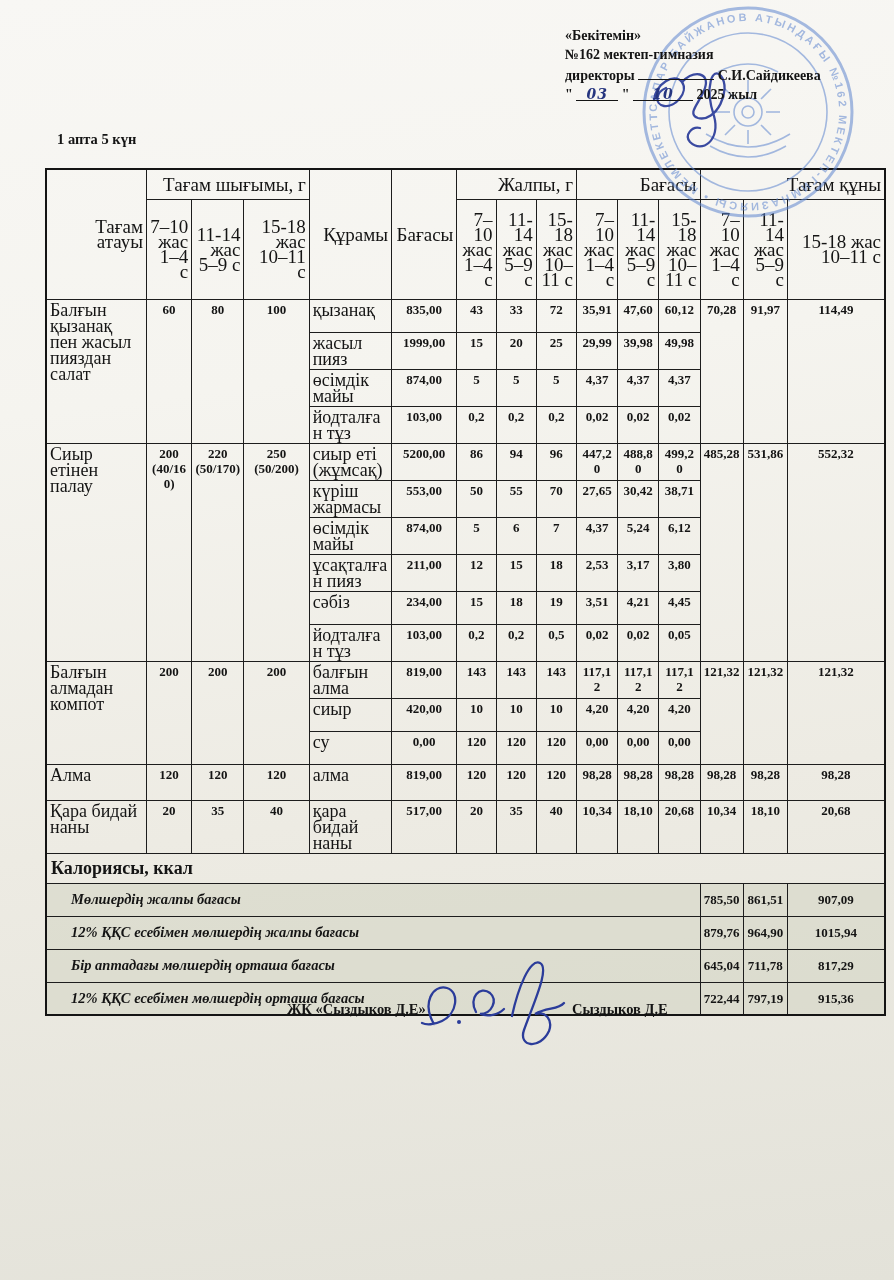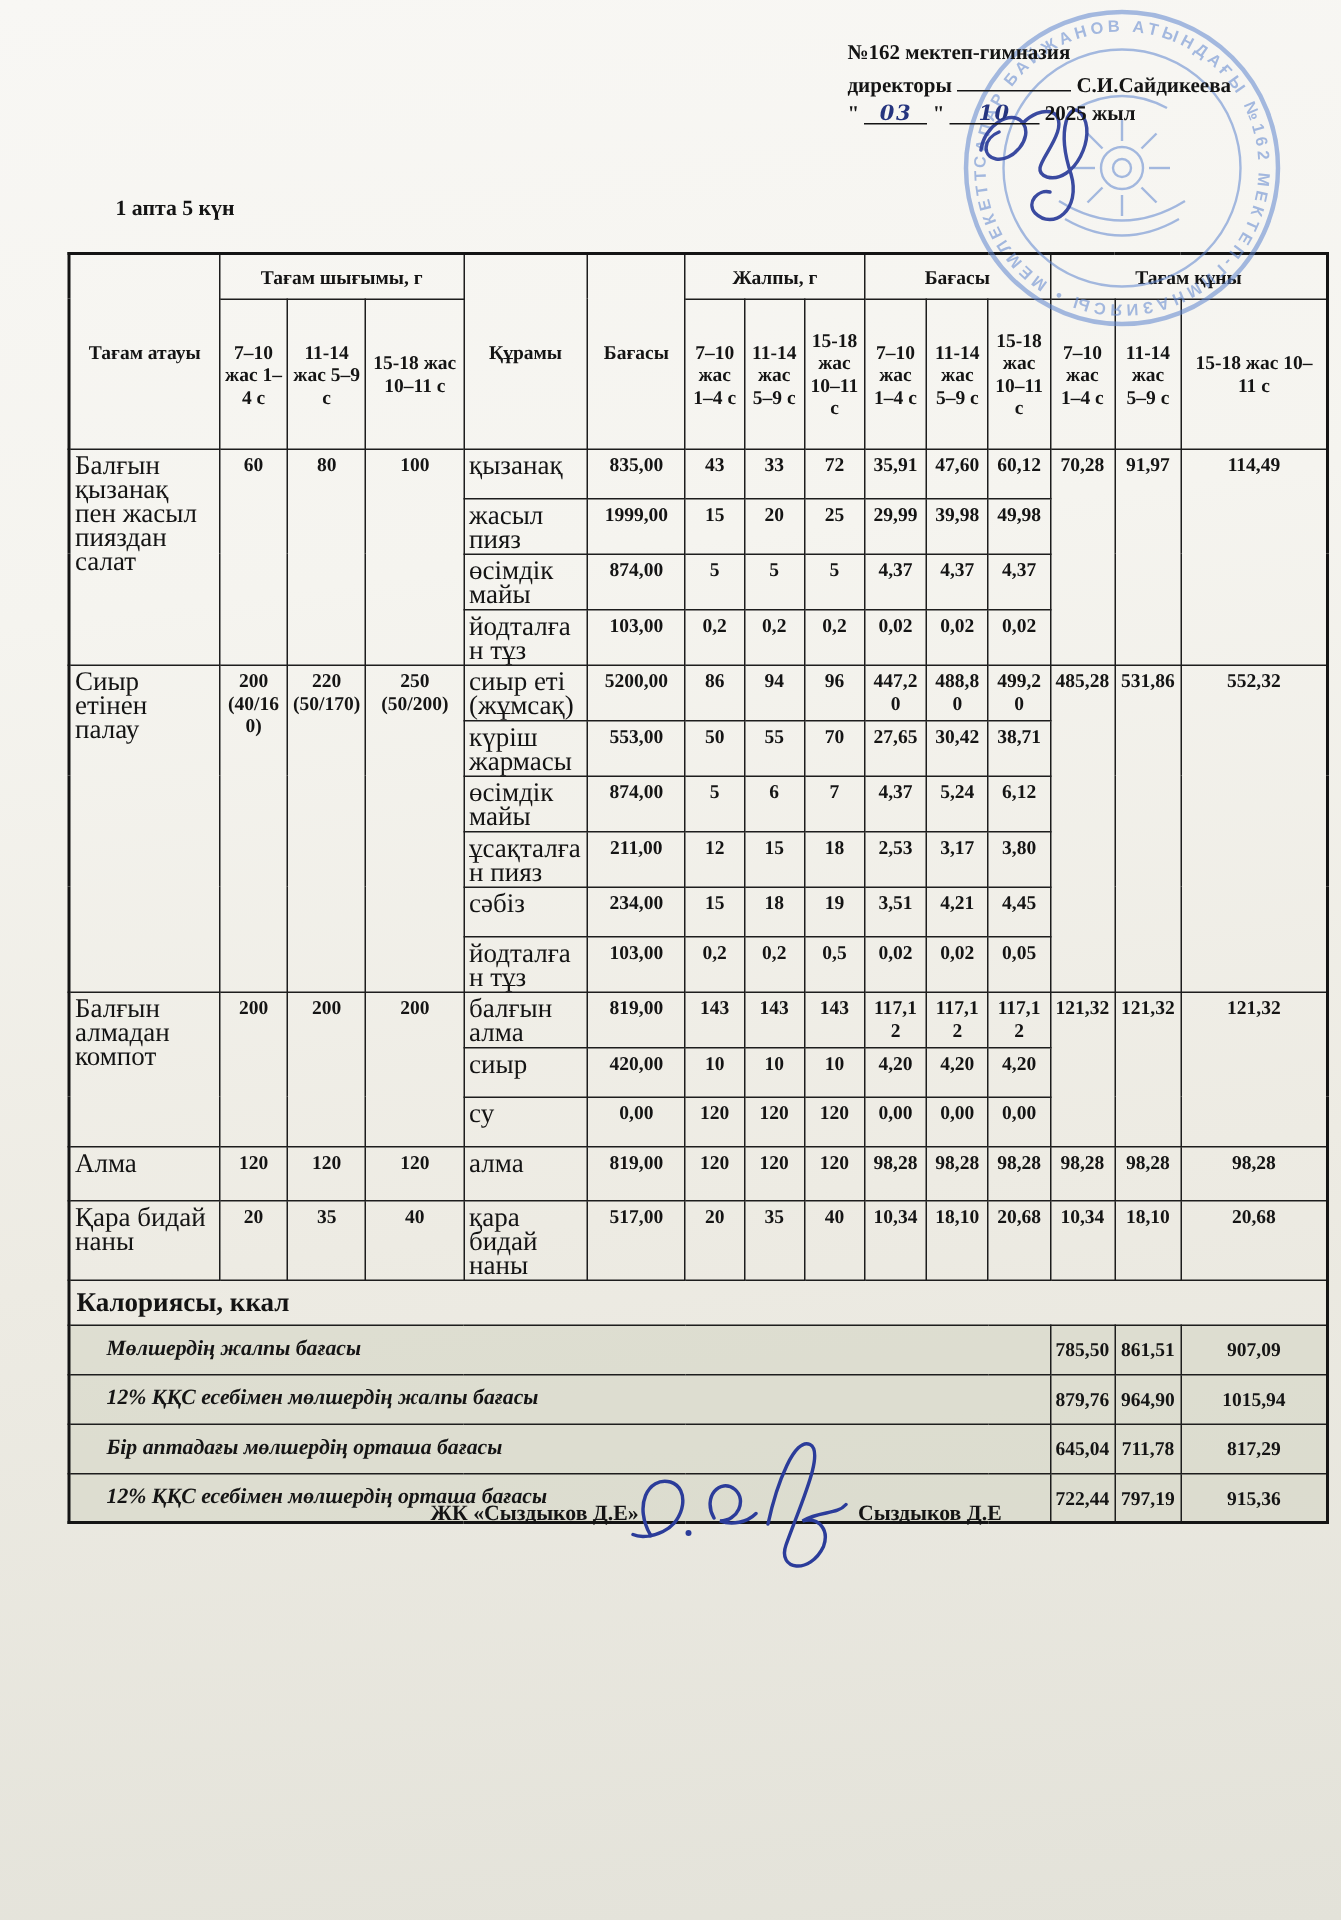--- a/index.html
+++ b/index.html
@@ -3,32 +3,32 @@
 <meta charset="utf-8">
 <style>
   html,body{margin:0;padding:0;background:#9b9a93;}
   .page{position:relative;width:894px;height:1280px;margin:0 auto;overflow:hidden;
         background:linear-gradient(173deg,#f8f7f4 0%,#f5f4ef 30%,#edebe3 62%,#e3e2d9 100%);
         font-family:"Liberation Serif", serif;color:#141414;}
   
   .approval{position:absolute;left:565px;top:26px;font-weight:bold;font-size:14px;line-height:19px;z-index:6;}
   .blank{display:inline-block;border-bottom:1.6px solid #141414;text-align:center;height:15px;}
   .hand{font-family:"DejaVu Serif",serif;font-style:italic;color:#26357f;font-weight:600;letter-spacing:1px;}
-  .week{position:absolute;left:57px;top:131px;font-weight:bold;font-size:14.5px;z-index:2;margin-left:20px;}
+  .week{position:absolute;left:57px;top:131px;font-weight:bold;font-size:14.5px;z-index:2;}
   
   .stamp{position:absolute;left:626px;top:-16px;opacity:.55;z-index:4;}
   .stamp text{fill:var(--stamp,#5f86cf);font-family:"Liberation Sans",sans-serif;font-weight:bold;}
   .dsig{position:absolute;left:642px;top:56px;z-index:5;opacity:.92;}
   .fsig{position:absolute;left:404px;top:950px;z-index:3;}
   .sigpath{fill:none;stroke:var(--ink,#2b3c9a);stroke-width:2.3;stroke-linecap:round;}
   
   table.menu{position:absolute;left:45px;top:168px;width:841px;border-collapse:collapse;
              table-layout:fixed;font-size:13px;z-index:2;background:transparent;border:2px solid #141414;}
   .menu th,.menu td{border:1px solid #1d1d1d;padding:2px 3px;vertical-align:top;word-wrap:break-word;}
-  .menu th{font-weight:bold;text-align:center;vertical-align:middle;font-size:13px;line-height:15px;}
+  .menu th{font-weight:normal;text-align:right;vertical-align:middle;font-size:19px;line-height:15px;}
   .menu td.num{font-weight:bold;text-align:center;line-height:15px;}
   .menu td.dish,.menu td.ing{font-size:18px;line-height:16px;}
   .menu tr.cal td{font-weight:bold;font-size:18px;padding:4px 4px;}
   .menu tr.sum td{background:rgba(203,205,186,0.42);}
   .menu tr.sum td.slabel{font-weight:bold;font-style:italic;font-size:14.5px;padding:6px 24px;vertical-align:middle;}
   .menu tr.sum td.num{vertical-align:middle;}
   
   .f-left{position:absolute;left:287px;top:1001px;font-weight:bold;font-size:14.5px;z-index:2;}
   .f-right{position:absolute;left:572px;top:1001px;font-weight:bold;font-size:14.5px;z-index:2;}
 </style>
@@ -62,20 +62,21 @@
       <path d="M92,88 Q122,72 152,88"></path>
     </g>
   </svg>
 
   <svg class="dsig" width="132" height="104" viewBox="0 0 132 104">
     <path class="sigpath" d="M12,44 C14,28 32,16 40,26 C47,36 33,52 22,50 C12,48 14,36 24,32"></path>
     <path class="sigpath" d="M40,26 C52,14 68,16 63,32 C58,47 44,58 56,62 C74,67 90,34 79,20 C71,10 62,30 72,60 C79,84 60,98 48,86 C42,79 50,70 58,72"></path>
   </svg>
 
   <div class="approval">
+    <div>«Бекітемін»</div>
     <div>№162 мектеп-гимназия</div>
     <div>
       <span>директоры</span>
       <span class="blank" style="width:76px;"></span>
       <span>С.И.Сайдикеева</span>
     </div>
     <div>
       <span>"</span>
       <span class="blank" style="width:42px;"><span class="hand">03</span></span>
       <span>"</span>

